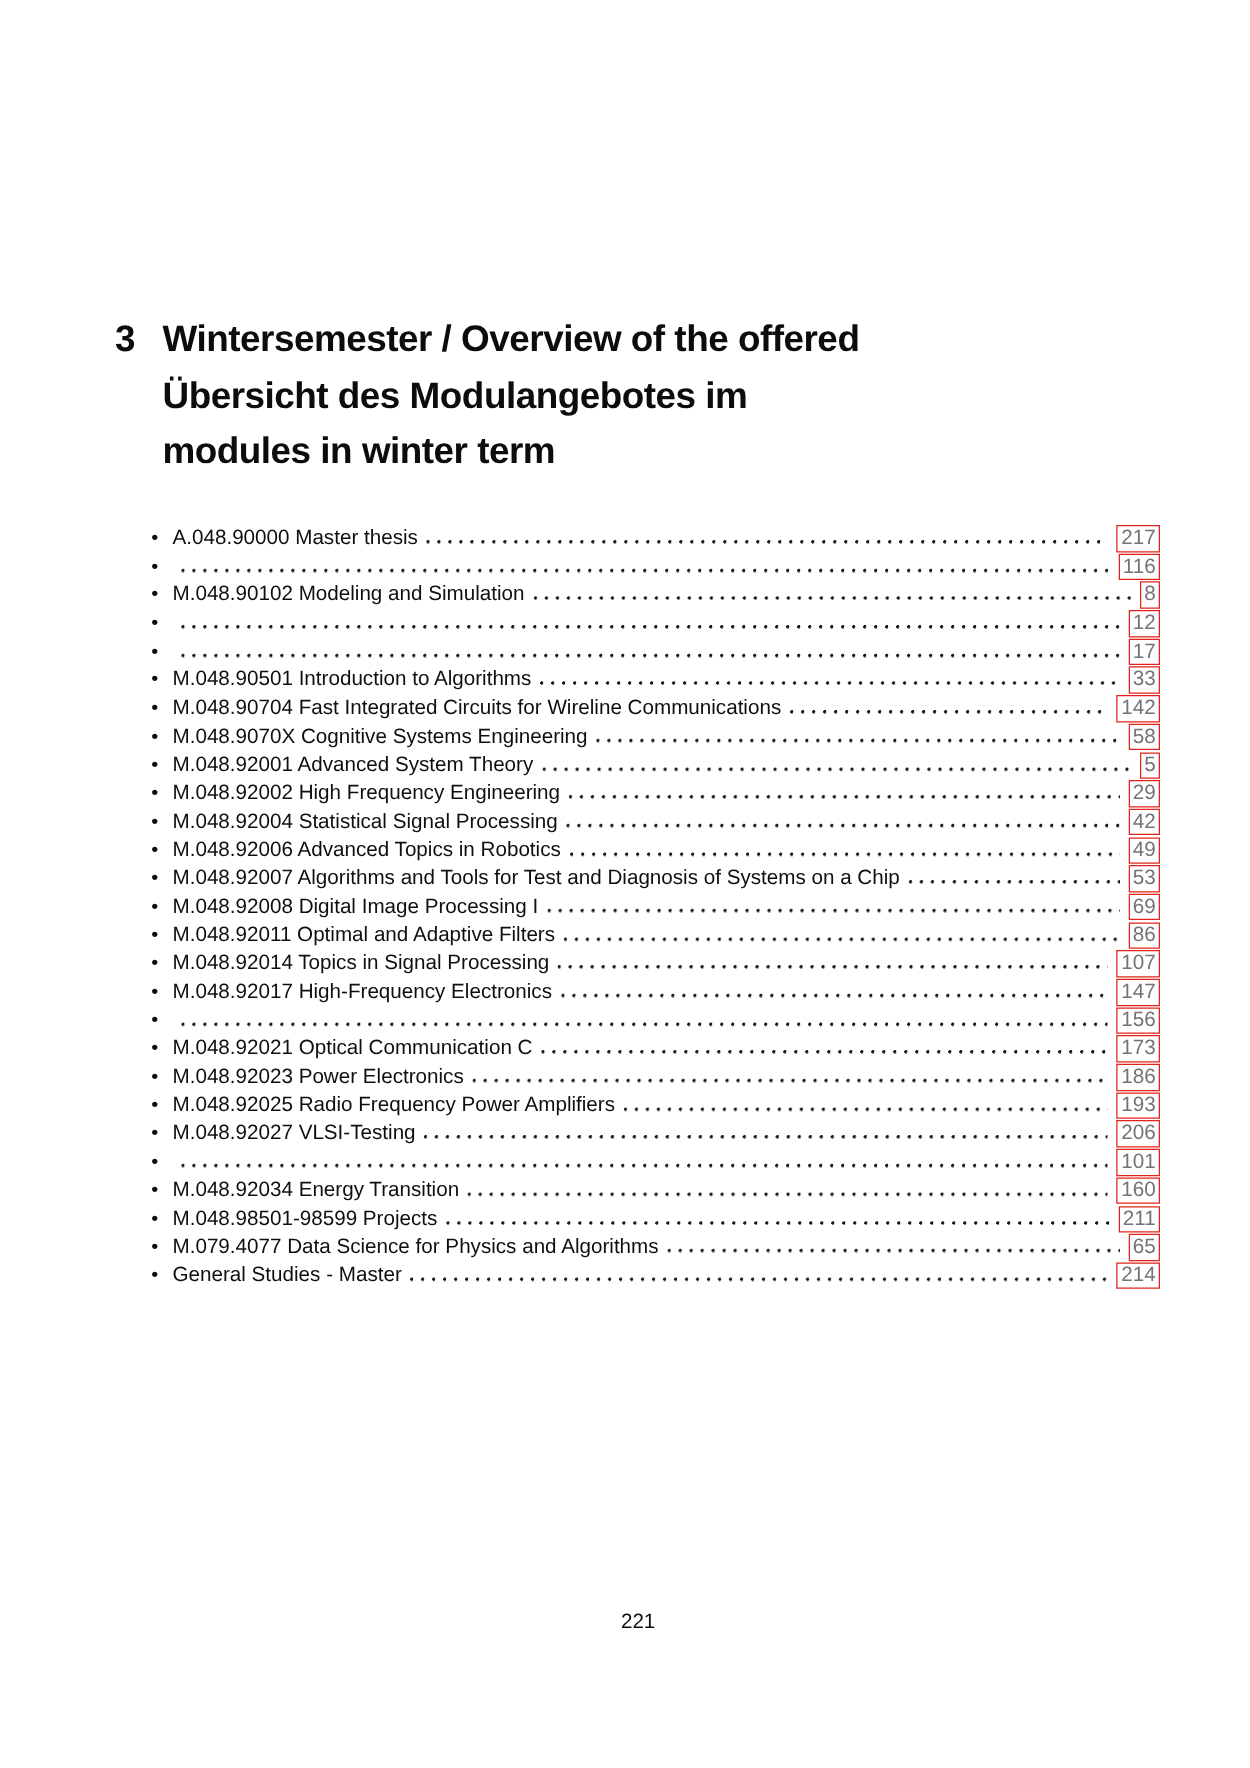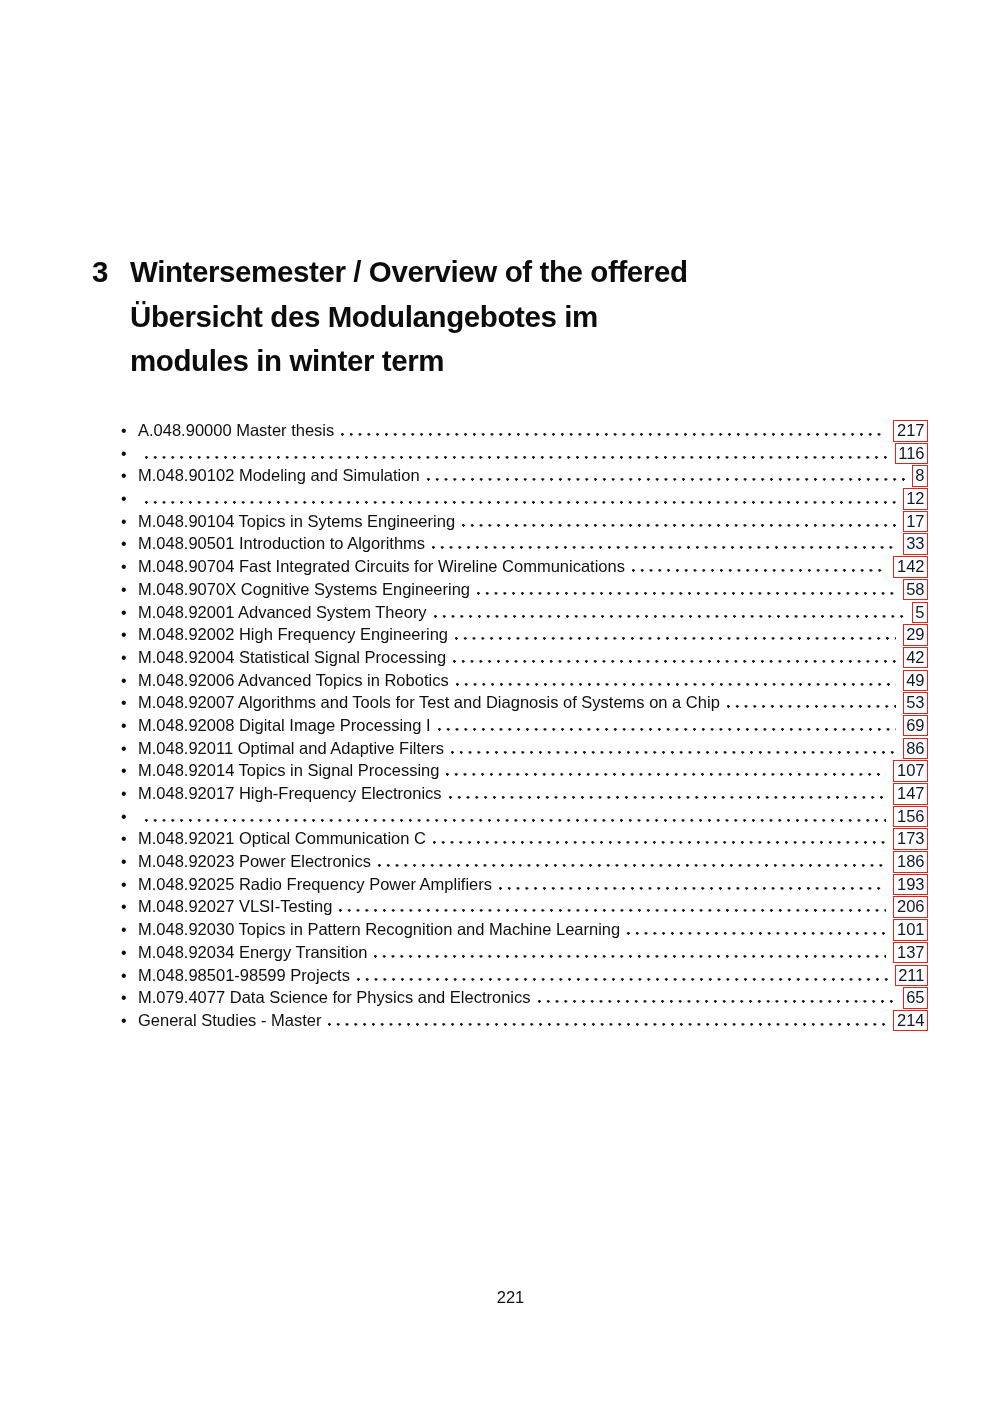--- a/index.html
+++ b/index.html
@@ -70,21 +70,21 @@
     background-image: radial-gradient(circle at 1.4px 1.4px, #161616 1.15px, rgba(0,0,0,0) 1.5px);
     background-size: 8.8px 3px;
     background-repeat: repeat-x;
     background-position: left bottom;
   }
   .pagebox {
     flex: 0 0 auto;
     border: 1.7px solid #e0241b;
     padding: 0 2.5px;
     line-height: 19.5px;
-    color: #0f172a;
+    color: #737373;
     text-align: right;
     cursor: pointer;
   }
   
   .footer {
     position: absolute;
     left: 93px;
     width: 835px;
     top: 1288px;
     text-align: center;
@@ -128,21 +128,20 @@
     </div>
 
     <div class="toc-row">
       <span class="bullet">•</span>
       <span class="leader"></span>
       <span class="pagebox">12</span>
     </div>
 
     <div class="toc-row">
       <span class="bullet">•</span>
-      <span class="toc-label">M.048.90104 Topics in Sytems Engineering</span>
       <span class="leader"></span>
       <span class="pagebox">17</span>
     </div>
 
     <div class="toc-row">
       <span class="bullet">•</span>
       <span class="toc-label">M.048.90501 Introduction to Algorithms</span>
       <span class="leader"></span>
       <span class="pagebox">33</span>
     </div>
@@ -253,42 +252,41 @@
 
     <div class="toc-row">
       <span class="bullet">•</span>
       <span class="toc-label">M.048.92027 VLSI-Testing</span>
       <span class="leader"></span>
       <span class="pagebox">206</span>
     </div>
 
     <div class="toc-row">
       <span class="bullet">•</span>
-      <span class="toc-label">M.048.92030 Topics in Pattern Recognition and Machine Learning</span>
       <span class="leader"></span>
       <span class="pagebox">101</span>
     </div>
 
     <div class="toc-row">
       <span class="bullet">•</span>
       <span class="toc-label">M.048.92034 Energy Transition</span>
       <span class="leader"></span>
-      <span class="pagebox">137</span>
+      <span class="pagebox">160</span>
     </div>
 
     <div class="toc-row">
       <span class="bullet">•</span>
       <span class="toc-label">M.048.98501-98599 Projects</span>
       <span class="leader"></span>
       <span class="pagebox">211</span>
     </div>
 
     <div class="toc-row">
       <span class="bullet">•</span>
-      <span class="toc-label">M.079.4077 Data Science for Physics and Electronics</span>
+      <span class="toc-label">M.079.4077 Data Science for Physics and Algorithms</span>
       <span class="leader"></span>
       <span class="pagebox">65</span>
     </div>
 
     <div class="toc-row">
       <span class="bullet">•</span>
       <span class="toc-label">General Studies - Master</span>
       <span class="leader"></span>
       <span class="pagebox">214</span>
     </div>

